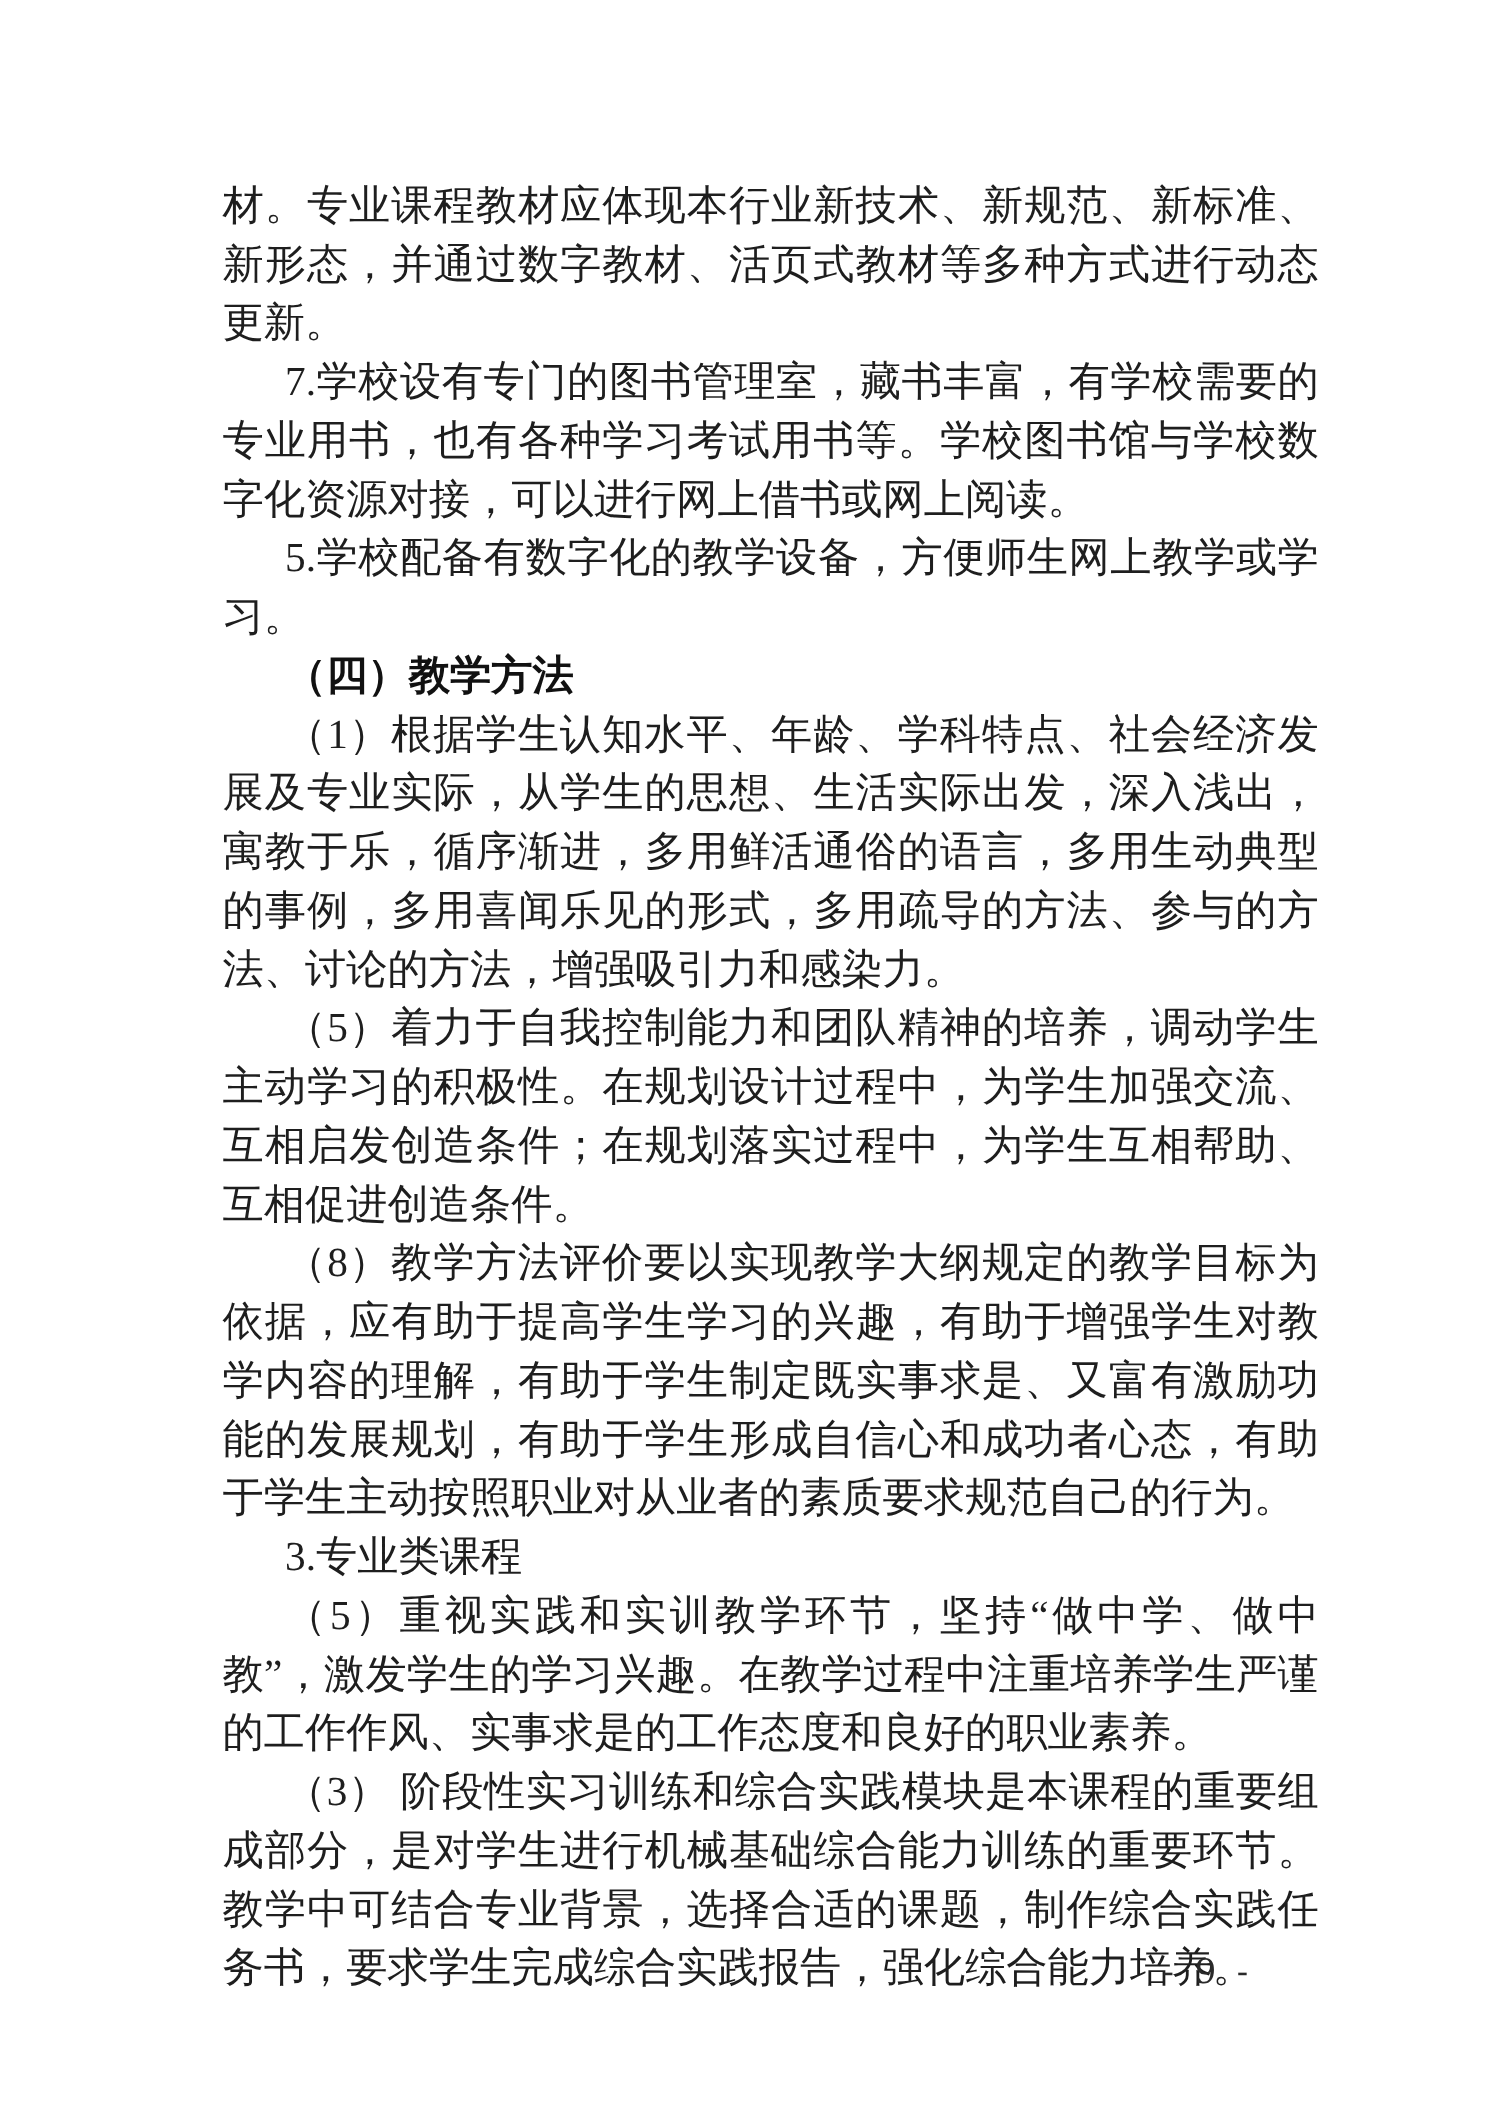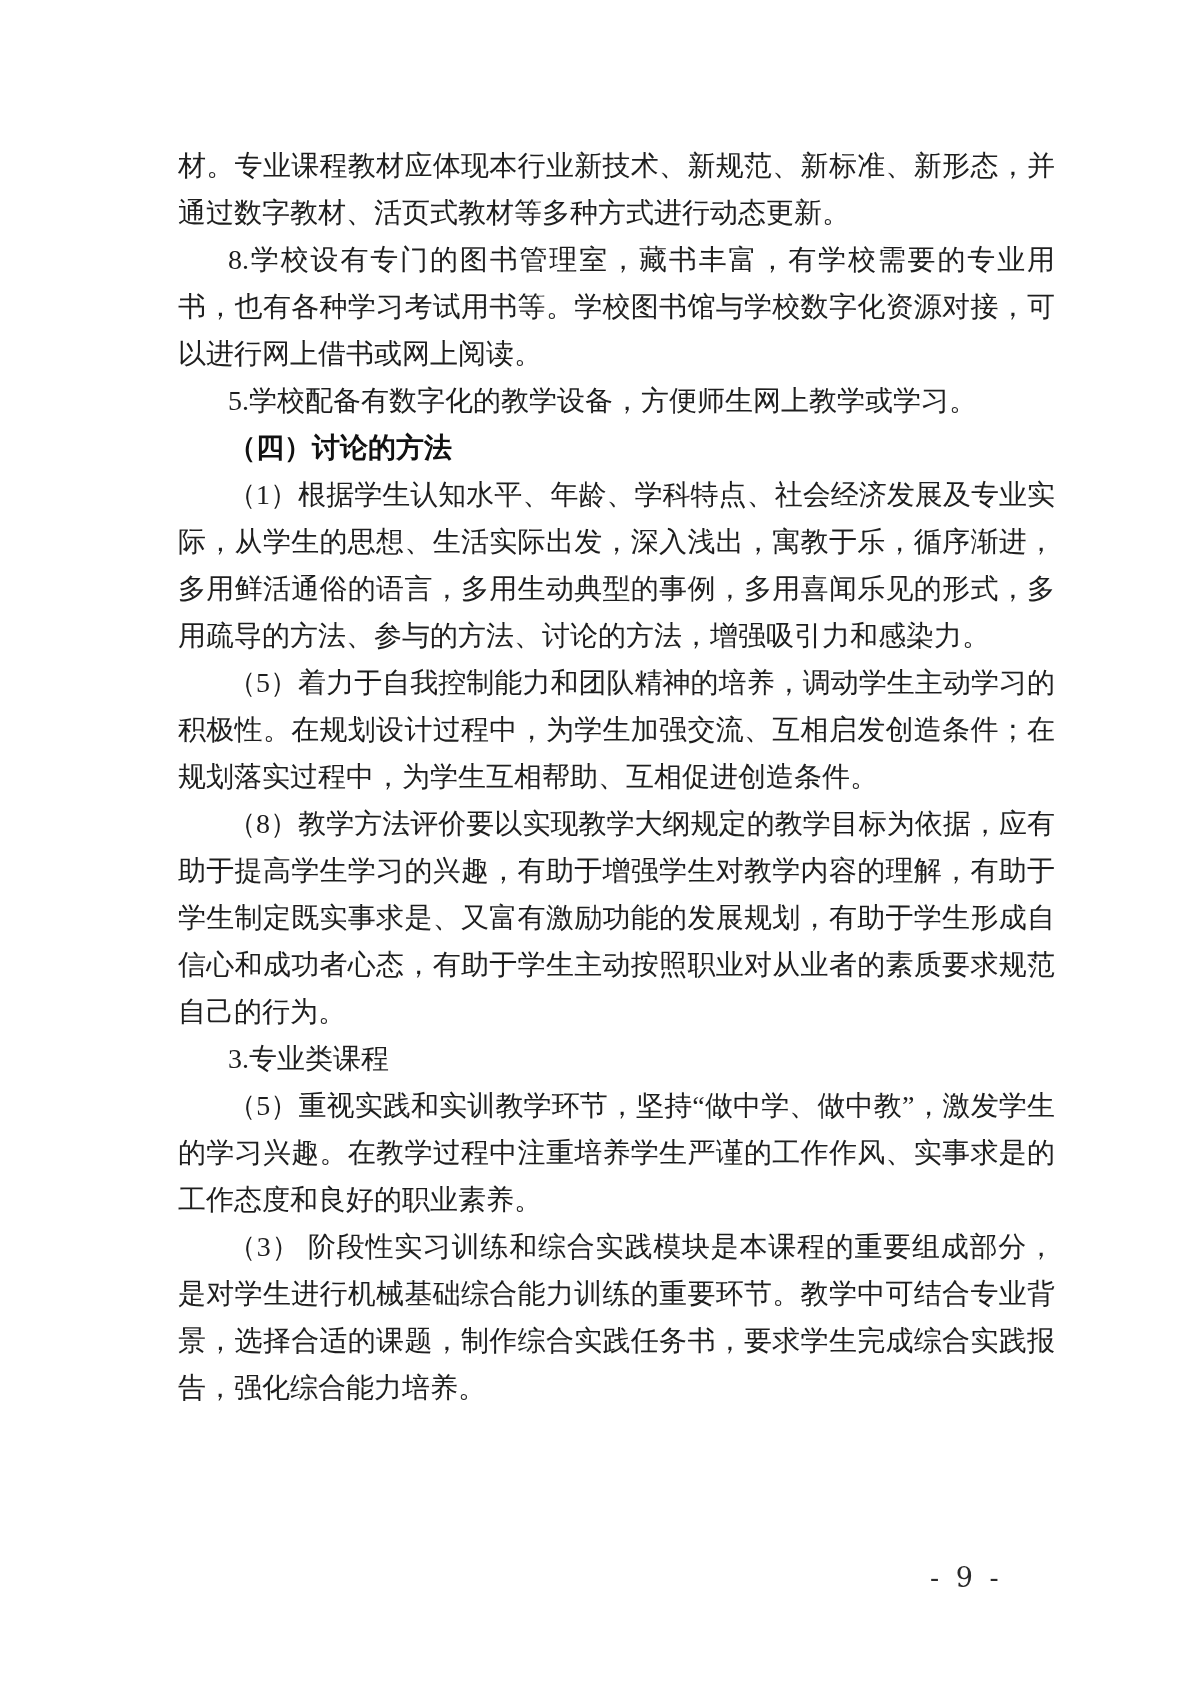--- a/index.html
+++ b/index.html
@@ -13,21 +13,21 @@
     height: 1684px;
     background: #ffffff;
     overflow: hidden;
     font-family: "Liberation Serif", "DejaVu Serif", serif;
   }
   .doc-body {
     position: absolute;
     left: 178px;
     top: 142px;
     width: 877px;
-    font-size: 28px;
+    font-size: 33px;
     line-height: 47px;
     color: #1e1e1e;
     text-align: justify;
     text-justify: inter-character;
     letter-spacing: 0;
   }
   .doc-body p {
     margin: 0;
     padding: 0;
   }
@@ -55,25 +55,25 @@
   }
 </style>
 </head>
 <body>
 
 <div class="page">
 
   <div class="doc-body">
     <p class="p-noindent">材。专业课程教材应体现本行业新技术、新规范、新标准、新形态，并通过数字教材、活页式教材等多种方式进行动态更新。</p>
 
-    <p class="p-indent">8.学校设有专门的图书管理室，藏书丰富，有学校需要的专业用书，也有各种学习考试用书等。学校图书馆与学校数字化资源对接，可以进行网上借书或网上阅读。</p>
+    <p class="p-indent">7.学校设有专门的图书管理室，藏书丰富，有学校需要的专业用书，也有各种学习考试用书等。学校图书馆与学校数字化资源对接，可以进行网上借书或网上阅读。</p>
 
     <p class="p-indent">5.学校配备有数字化的教学设备，方便师生网上教学或学习。</p>
 
-    <p class="section-heading">（四）讨论的方法</p>
+    <p class="section-heading">（四）教学方法</p>
 
 
     <p class="p-indent">（1）根据学生认知水平、年龄、学科特点、社会经济发展及专业实际，从学生的思想、生活实际出发，深入浅出，寓教于乐，循序渐进，多用鲜活通俗的语言，多用生动典型的事例，多用喜闻乐见的形式，多用疏导的方法、参与的方法、讨论的方法，增强吸引力和感染力。</p>
 
     <p class="p-indent">（5）着力于自我控制能力和团队精神的培养，调动学生主动学习的积极性。在规划设计过程中，为学生加强交流、互相启发创造条件；在规划落实过程中，为学生互相帮助、互相促进创造条件。</p>
 
     <p class="p-indent">（8）教学方法评价要以实现教学大纲规定的教学目标为依据，应有助于提高学生学习的兴趣，有助于增强学生对教学内容的理解，有助于学生制定既实事求是、又富有激励功能的发展规划，有助于学生形成自信心和成功者心态，有助于学生主动按照职业对从业者的素质要求规范自己的行为。</p>
 
     <p class="p-indent">3.专业类课程</p>
 

